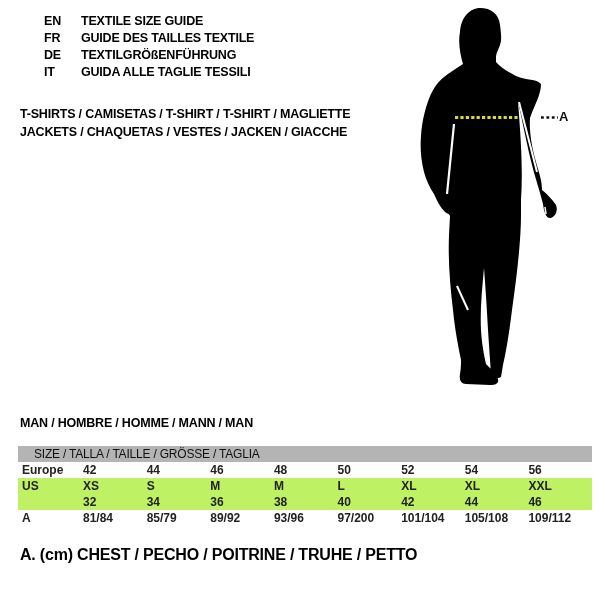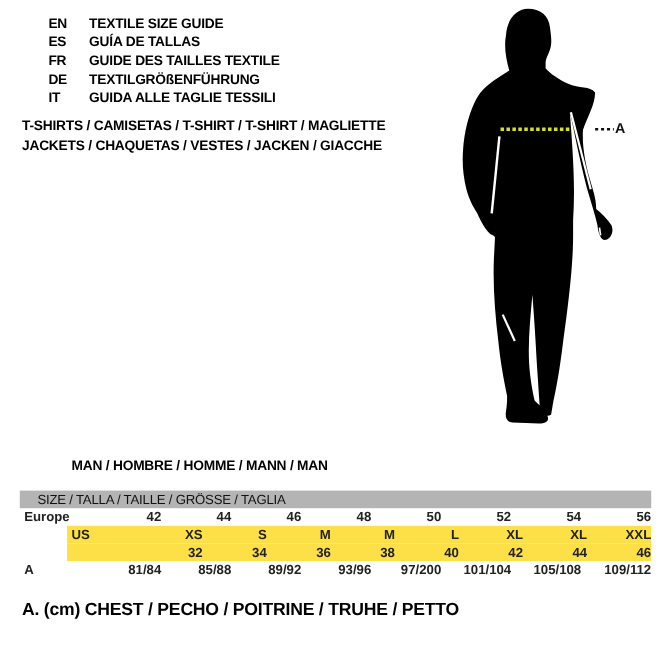--- a/index.html
+++ b/index.html
@@ -17,43 +17,39 @@
   
   .categories{position:absolute;left:20px;top:105px;}
   .category-line{height:18px;line-height:18px;font-size:12.5px;
     font-weight:700;letter-spacing:-0.2px;white-space:nowrap;}
   
   .figure-wrap{position:absolute;left:400px;top:0;width:200px;height:400px;}
   .measure-label{position:absolute;left:559px;top:109px;font-size:13px;
     font-weight:600;color:#111;}
   
   .section-title{position:absolute;left:20px;top:416px;font-size:12.5px;
-    font-weight:700;letter-spacing:-0.2px;white-space:nowrap;margin-left:45px;}
+    font-weight:700;letter-spacing:-0.2px;white-space:nowrap;}
   .footnote{position:absolute;left:20px;top:546px;font-size:16px;
     font-weight:700;letter-spacing:-0.2px;white-space:nowrap;}
   
   .size-table{position:absolute;left:18px;top:446px;width:574px;font-size:12px;color:#222;}
   .table-header{height:16px;line-height:16px;background:#b4b4b4;color:#111;
     padding-left:16px;letter-spacing:-0.2px;}
   .table-row{display:flex;height:16px;line-height:16px;font-weight:bold;}
-  .table-row.shaded{background:#fde047;margin-left:43px;}
+  .table-row.shaded{background:#bef264;}
   .row-label{flex:0 0 65px;padding-left:4px;box-sizing:border-box;}
-  .size-cell{flex:1 1 0;text-align:right;}
+  .size-cell{flex:1 1 0;text-align:left;}
 </style>
 </head>
 <body>
 
 <div class="lang-list">
   <div class="lang-row">
     <span class="lang-code">EN</span>
     <span class="lang-label">TEXTILE SIZE GUIDE</span>
-  </div>
-  <div class="lang-row">
-    <span class="lang-code">ES</span>
-    <span class="lang-label">GUÍA DE TALLAS</span>
   </div>
   <div class="lang-row">
     <span class="lang-code">FR</span>
     <span class="lang-label">GUIDE DES TAILLES TEXTILE</span>
   </div>
   <div class="lang-row">
     <span class="lang-code">DE</span>
     <span class="lang-label">TEXTILGRÖßENFÜHRUNG</span>
   </div>
   <div class="lang-row">
@@ -161,21 +157,21 @@
     <span class="size-cell">38</span>
     <span class="size-cell">40</span>
     <span class="size-cell">42</span>
     <span class="size-cell">44</span>
     <span class="size-cell">46</span>
   </div>
 
   <div class="table-row">
     <span class="row-label">A</span>
     <span class="size-cell">81/84</span>
-    <span class="size-cell">85/88</span>
+    <span class="size-cell">85/79</span>
     <span class="size-cell">89/92</span>
     <span class="size-cell">93/96</span>
     <span class="size-cell">97/200</span>
     <span class="size-cell">101/104</span>
     <span class="size-cell">105/108</span>
     <span class="size-cell">109/112</span>
   </div>
 </div>
 
 <div class="footnote">A. (cm) CHEST / PECHO / POITRINE / TRUHE / PETTO</div>

